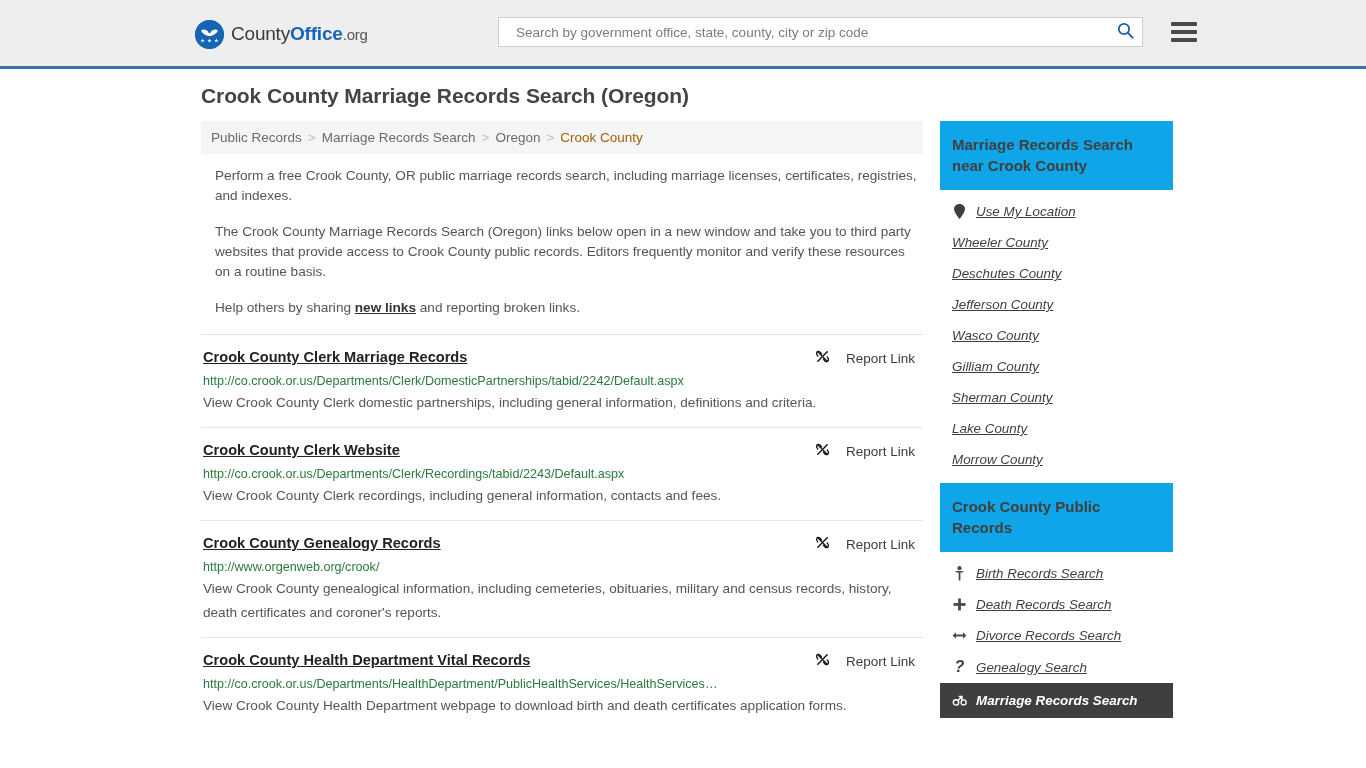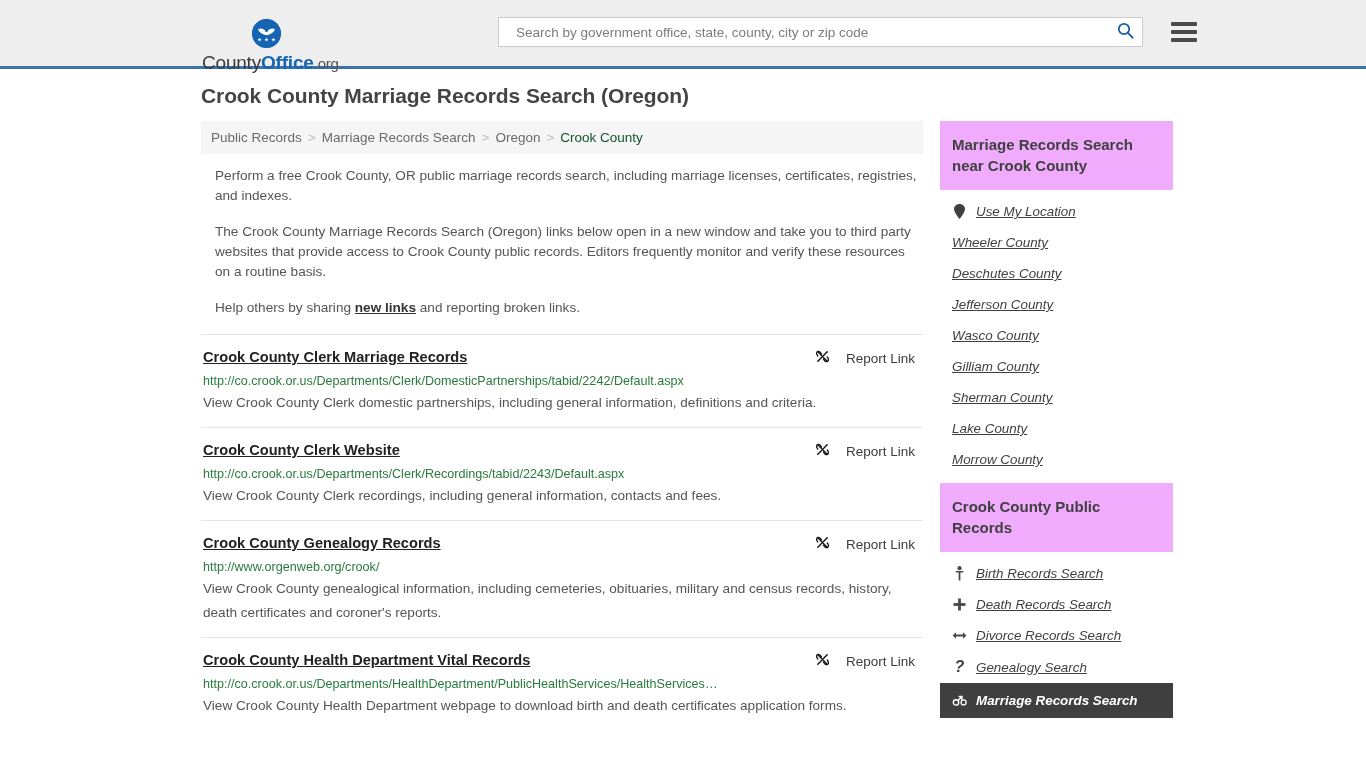--- a/index.html
+++ b/index.html
@@ -26,21 +26,20 @@
     height: 66px;
     position: relative;
   }
   .logo {
     position: absolute;
     left: 2px; top: 19px;
     display: flex;
     align-items: center;
     height: 30px;
     text-decoration: none;
-    flex-direction: column;
   }
   .logo-mark {
     width: 29px; height: 29px;
     border-radius: 50%;
     background: #1665b5;
     position: relative;
     flex: 0 0 auto;
     overflow: hidden;
   }
   .logo-mark svg { display: block; }
@@ -123,21 +122,21 @@
     display: flex;
     align-items: center;
     padding: 0 10px;
     font-size: 13.5px;
     margin-bottom: 12px;
   }
   .breadcrumb a {
     color: #6a6a6a;
     text-decoration: none;
   }
-  .breadcrumb a:last-child { color: #14532d; }
+  .breadcrumb a:last-child { color: #a16207; }
   .breadcrumb .sep { color: #bdbdbd; margin: 0 6px; }
 
   
   .intro p {
     font-size: 13.6px;
     line-height: 20px;
     color: #555555;
     margin: 0 0 16px 12px;
     padding-left: 2px;
   }
@@ -188,21 +187,21 @@
   .entry-desc {
     font-size: 13.6px;
     color: #555555;
     line-height: 24px;
     margin-top: 2px;
   }
 
   
   .panel { margin-bottom: 8px; }
   .panel-head {
-    background: #f0abfc;
+    background: #0ea5e9;
     padding: 13px 12px 14px 12px;
     font-size: 15px;
     font-weight: bold;
     color: #404040;
     line-height: 21px;
   }
   .panel-list { padding: 6px 0 0 0; font-style: italic; }
   .panel-item {
     display: flex;
     align-items: center;

